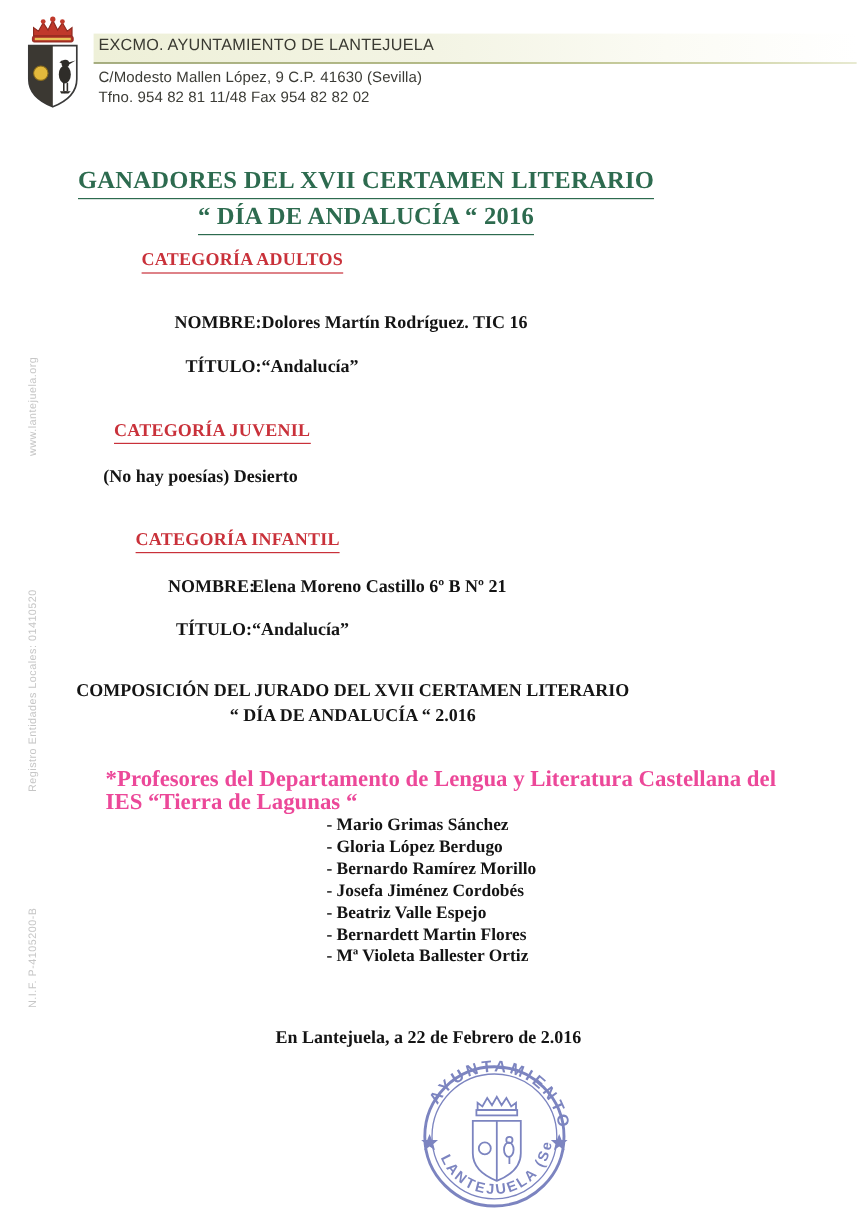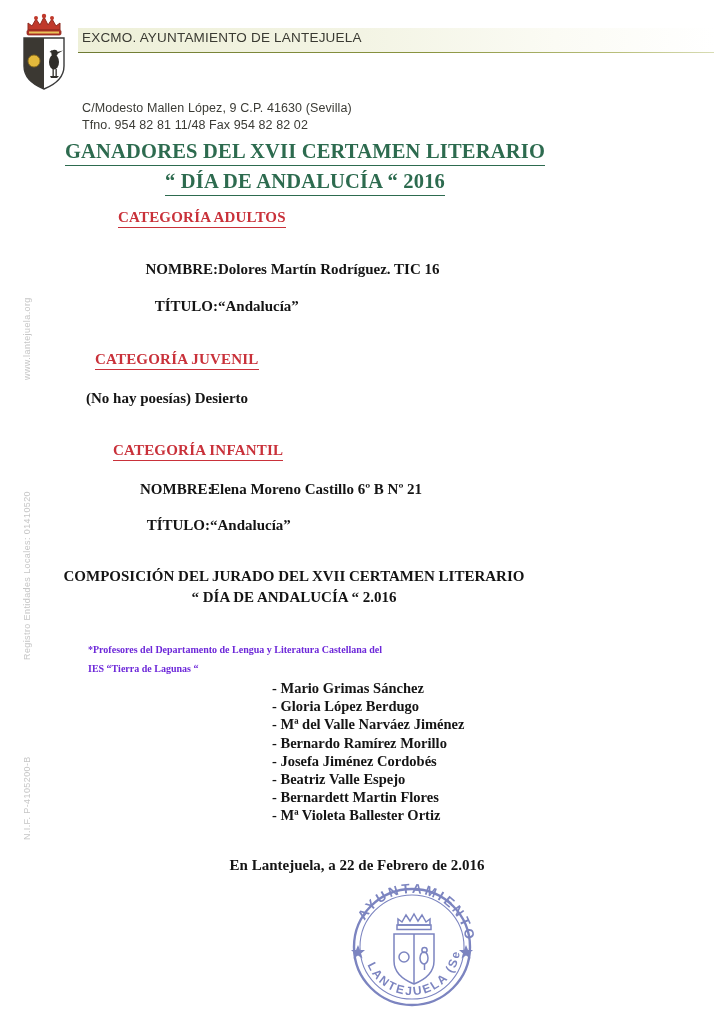--- a/index.html
+++ b/index.html
@@ -57,21 +57,20 @@
     white-space: nowrap;
   }
   .addr-line {
     position: absolute;
     left: 82px;
     font-family: "Liberation Sans", "DejaVu Sans", sans-serif;
     font-size: 12.5px;
     letter-spacing: 0.1px;
     color: #3b3b35;
     white-space: nowrap;
-    margin-top: 44px;
   }
   #addr1 { top: 57px; }
   #addr2 { top: 74px; }
 
   
   .vert {
     position: absolute;
     transform-origin: 0 0;
     transform: rotate(-90deg);
     font-family: "Liberation Sans", "DejaVu Sans", sans-serif;
@@ -159,23 +158,23 @@
     font-size: 15px;
     line-height: 21px;
     color: #141414;
   }
 
   #jury-source {
     position: absolute;
     left: 88px;
     top: 640px;
     font-weight: bold;
-    font-size: 10px;
+    font-size: 19px;
     line-height: 19px;
-    color: #6d28d9;
+    color: #ec4899;
   }
 
   #jury-list {
     position: absolute;
     left: 272px;
     top: 679px;
     font-weight: bold;
     font-size: 14.5px;
     line-height: 18.2px;
     color: #141414;
@@ -285,21 +284,20 @@
 </div>
 
 <div id="jury-source">
   <div>*Profesores del Departamento de Lengua y Literatura Castellana del</div>
   <div>IES “Tierra de Lagunas “</div>
 </div>
 
 <div id="jury-list">
   <div class="jury-item">- Mario Grimas Sánchez</div>
   <div class="jury-item">- Gloria López Berdugo</div>
-  <div class="jury-item">- Mª del Valle Narváez Jiménez</div>
   <div class="jury-item">- Bernardo Ramírez Morillo</div>
   <div class="jury-item">- Josefa Jiménez Cordobés</div>
   <div class="jury-item">- Beatriz Valle Espejo</div>
   <div class="jury-item">- Bernardett Martin Flores</div>
   <div class="jury-item">- Mª Violeta Ballester Ortiz</div>
 </div>
 
 <div id="closing">En Lantejuela, a 22 de Febrero de 2.016</div>
 
 <div id="stamp">

